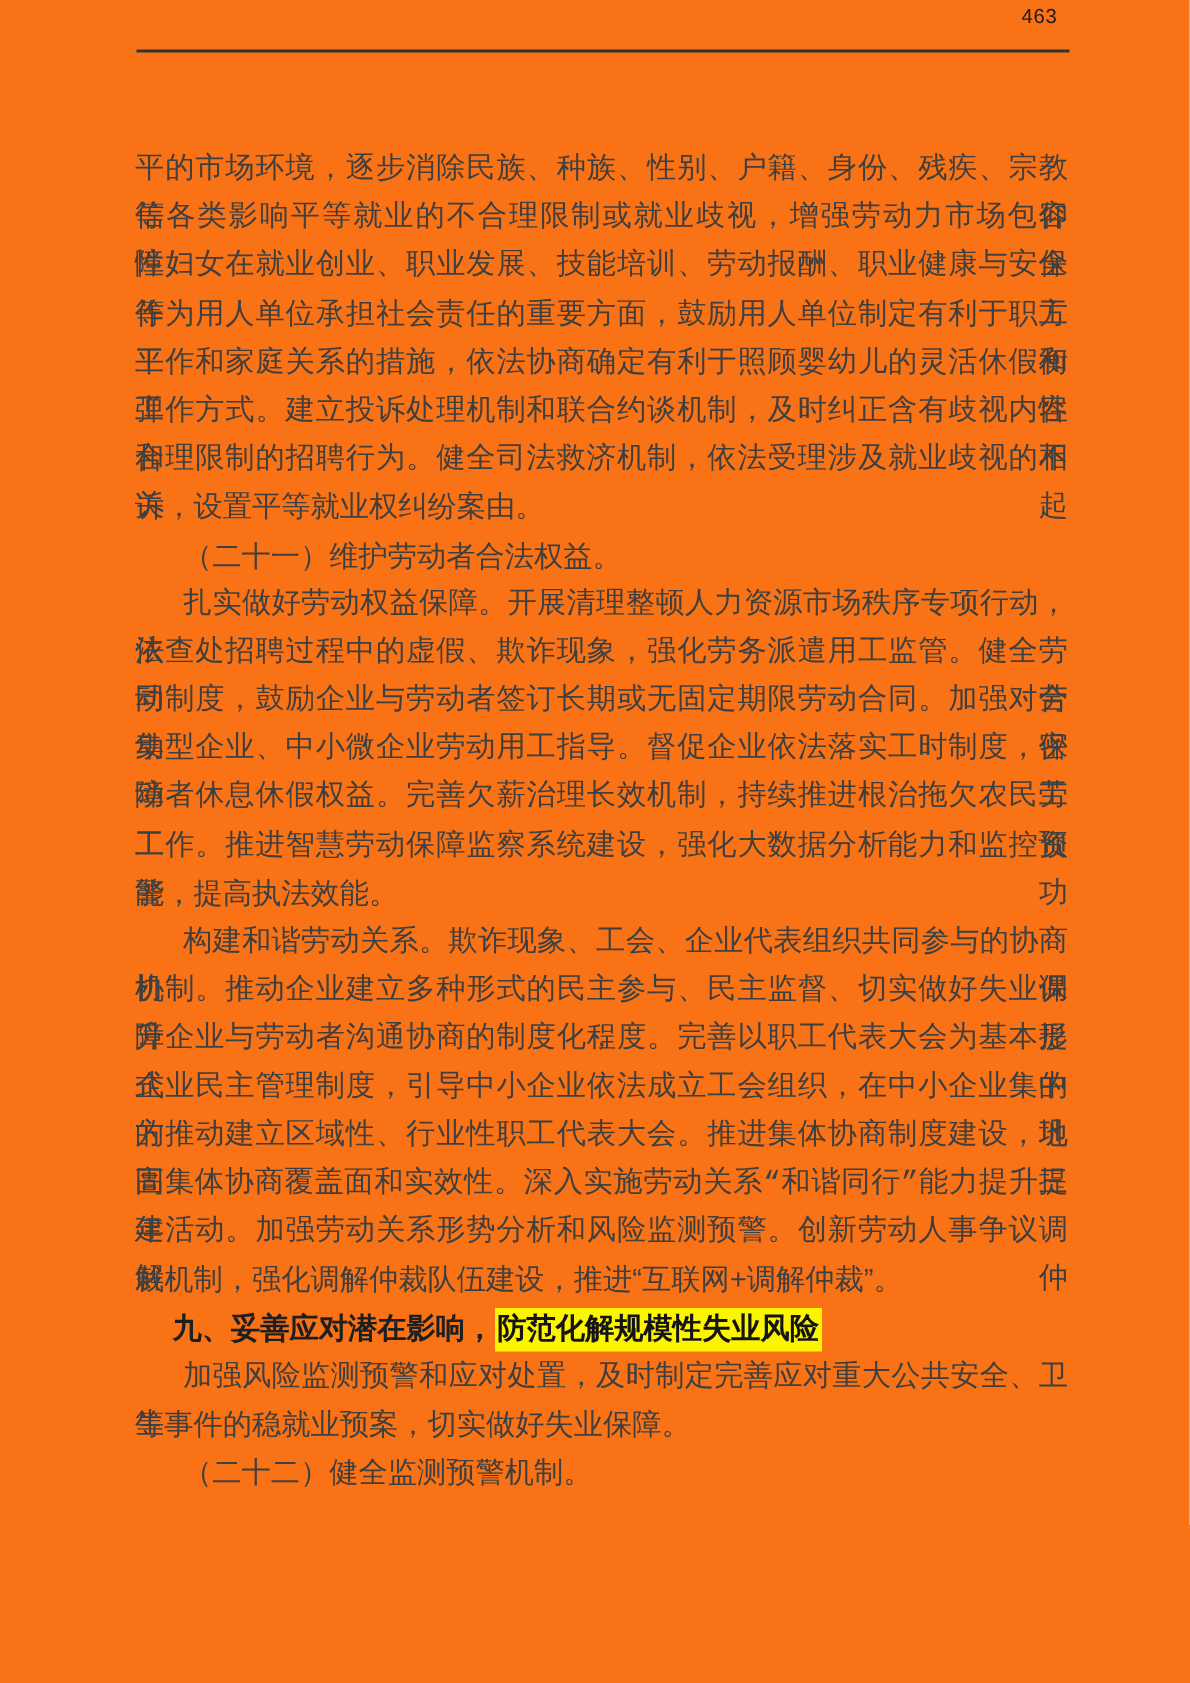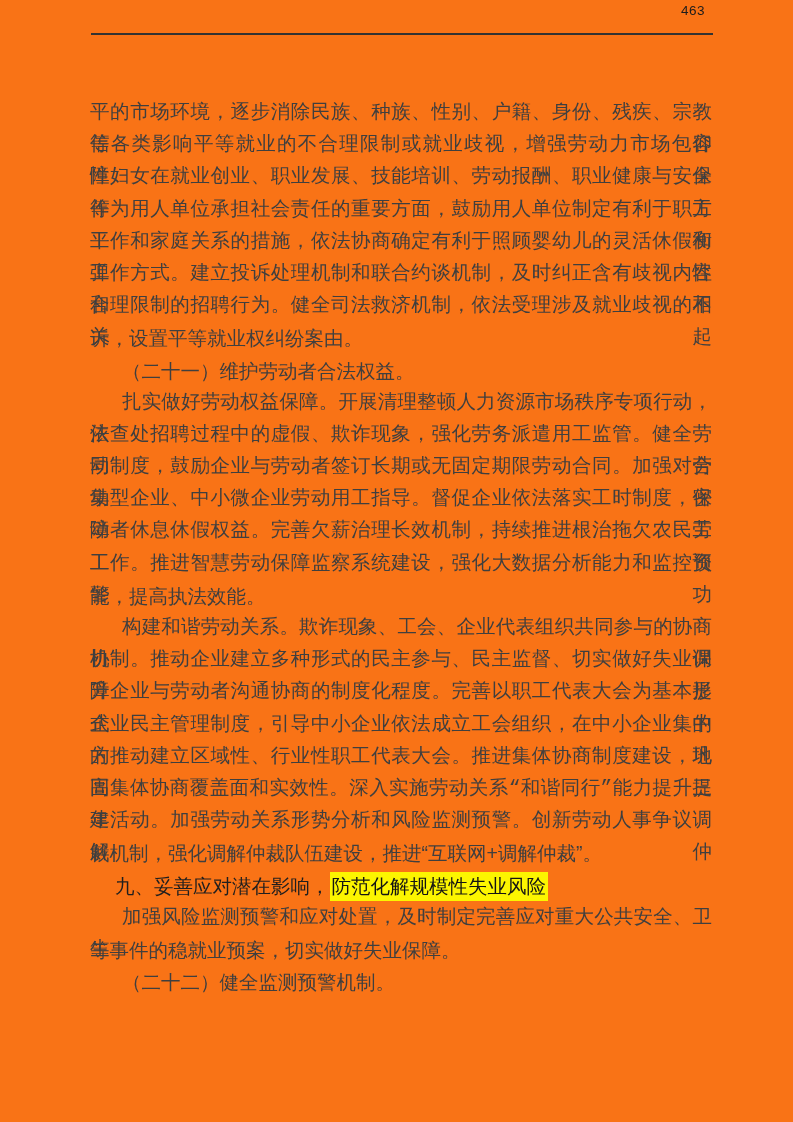--- a/index.html
+++ b/index.html
@@ -48,21 +48,21 @@
   }
   .line.just {
     white-space: normal;
     text-align-last: justify;
     -moz-text-align-last: justify;
     text-justify: inter-character;
     font-family: Liberation Mono, monospace;
   }
   .line.ind { text-indent: 32px; }
   .para.heading .line {
-    font-weight: normal;
+    font-weight: bold;
     color: #1f1f1f;
     text-indent: 25px;
   }
   .hl {
     color: #141414;
     padding: 3px 2px 4px 2px;
   }
 </style>
 </head>
 <body>

